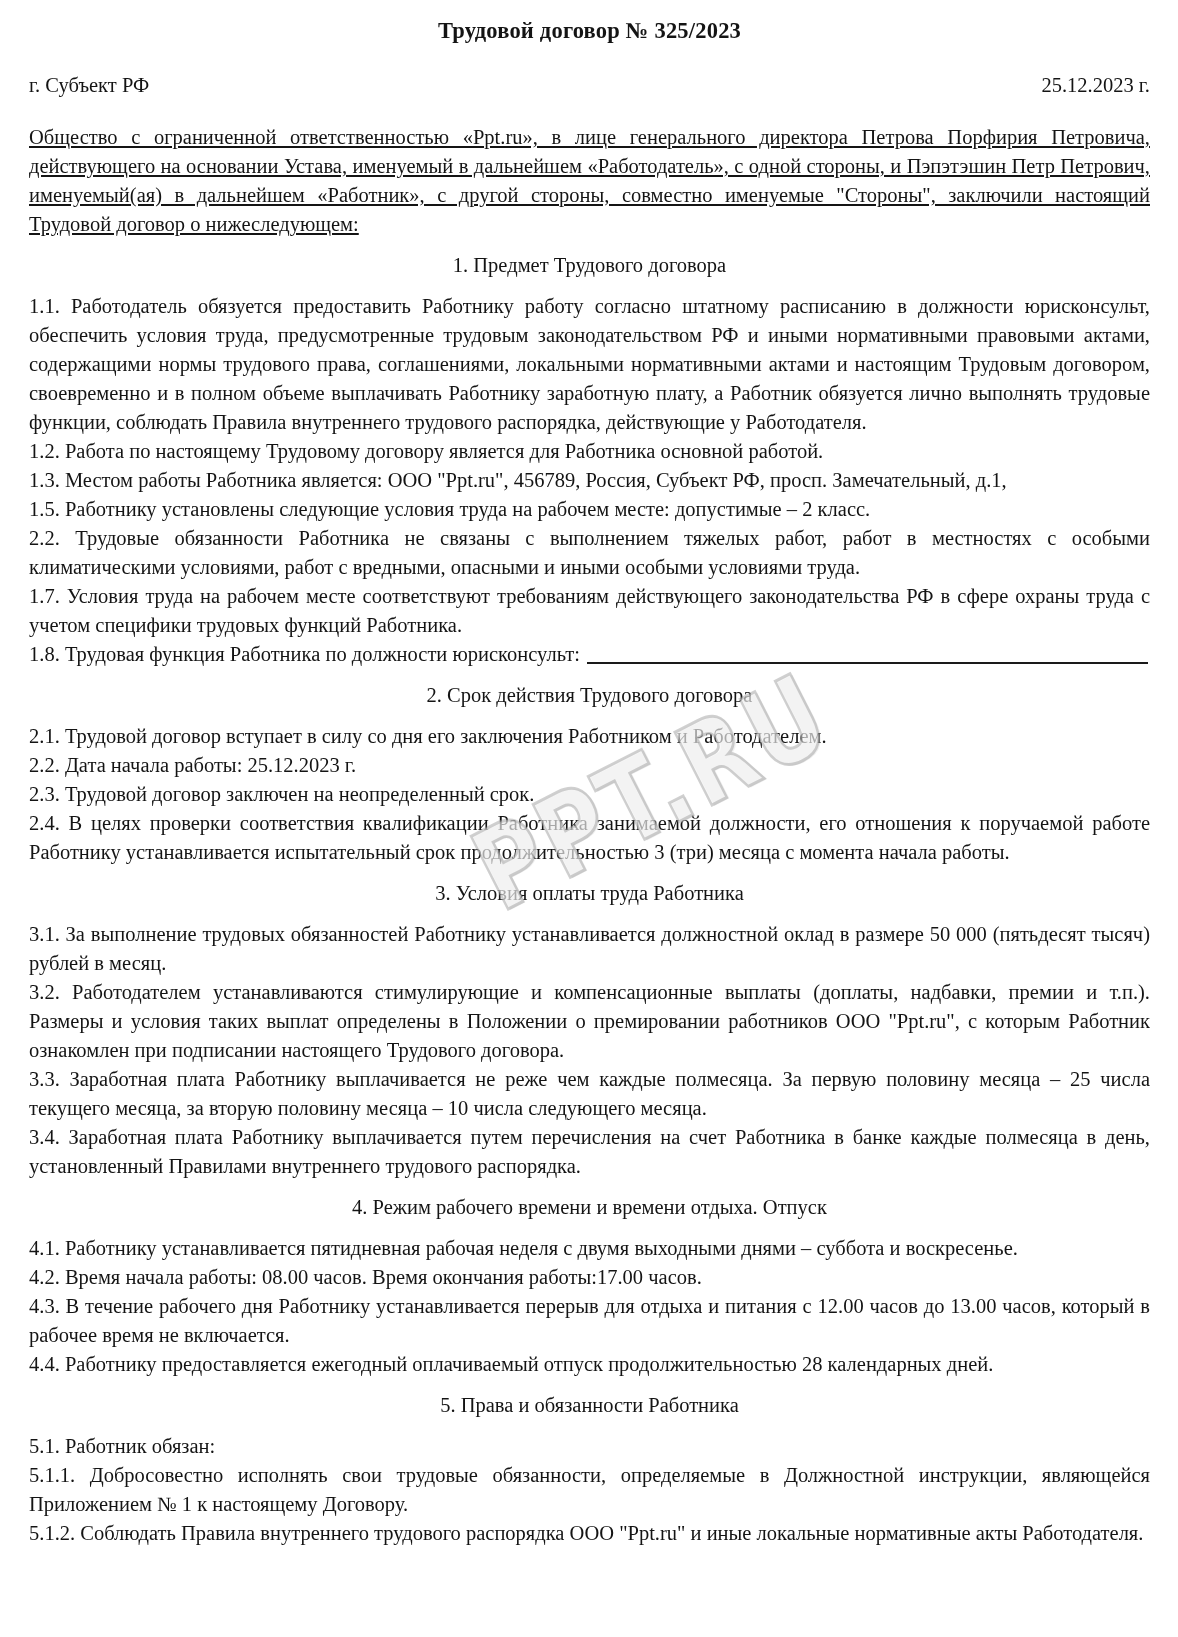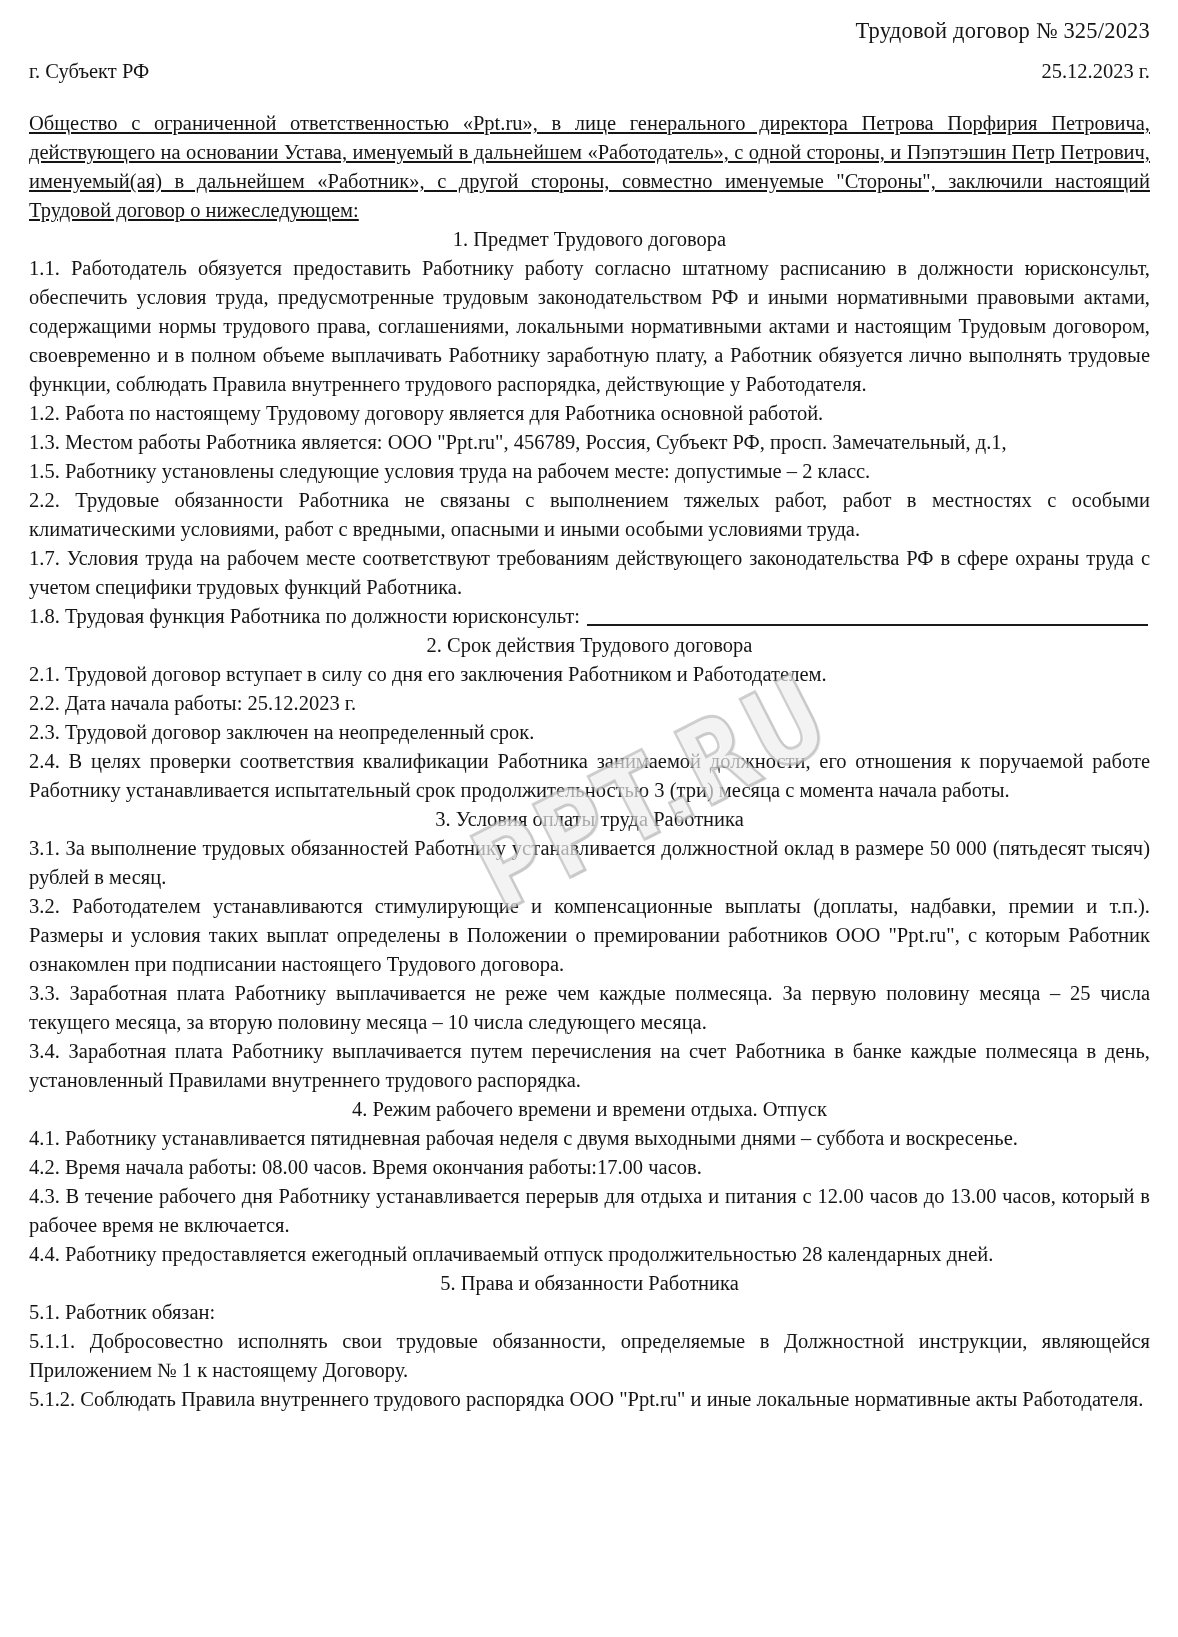--- a/index.html
+++ b/index.html
@@ -16,36 +16,36 @@
     padding: 17px 28px 0 29px;
     font-family: "Liberation Serif", "DejaVu Serif", serif;
     font-size: 20.5px;
     line-height: 29px;
     color: #141414;
   }
   .title {
     margin: 0;
     font-size: 22.5px;
     line-height: 28px;
-    font-weight: 400;
-    text-align: right;
+    font-weight: 700;
+    text-align: center;
     letter-spacing: 0.2px;
   }
   .meta-row {
     display: flex;
     justify-content: space-between;
-    margin-top: 12px;
+    margin-top: 26px;
   }
   .para {
     margin: 0;
     text-align: justify;
   }
   .intro { margin-top: 23px; text-decoration: underline; }
   .heading {
-    margin: 0;
+    margin: 12px;
     text-align: center;
   }
   .para.with-fill { display: flex; text-align: left; }
   .para.with-fill > .fill-text { white-space: nowrap; }
   .fill-line {
     flex: 1 1 auto;
     border-bottom: 2px solid #1a1a1a;
     margin: 0 2px 5px 7px;
   }
   .watermark {

